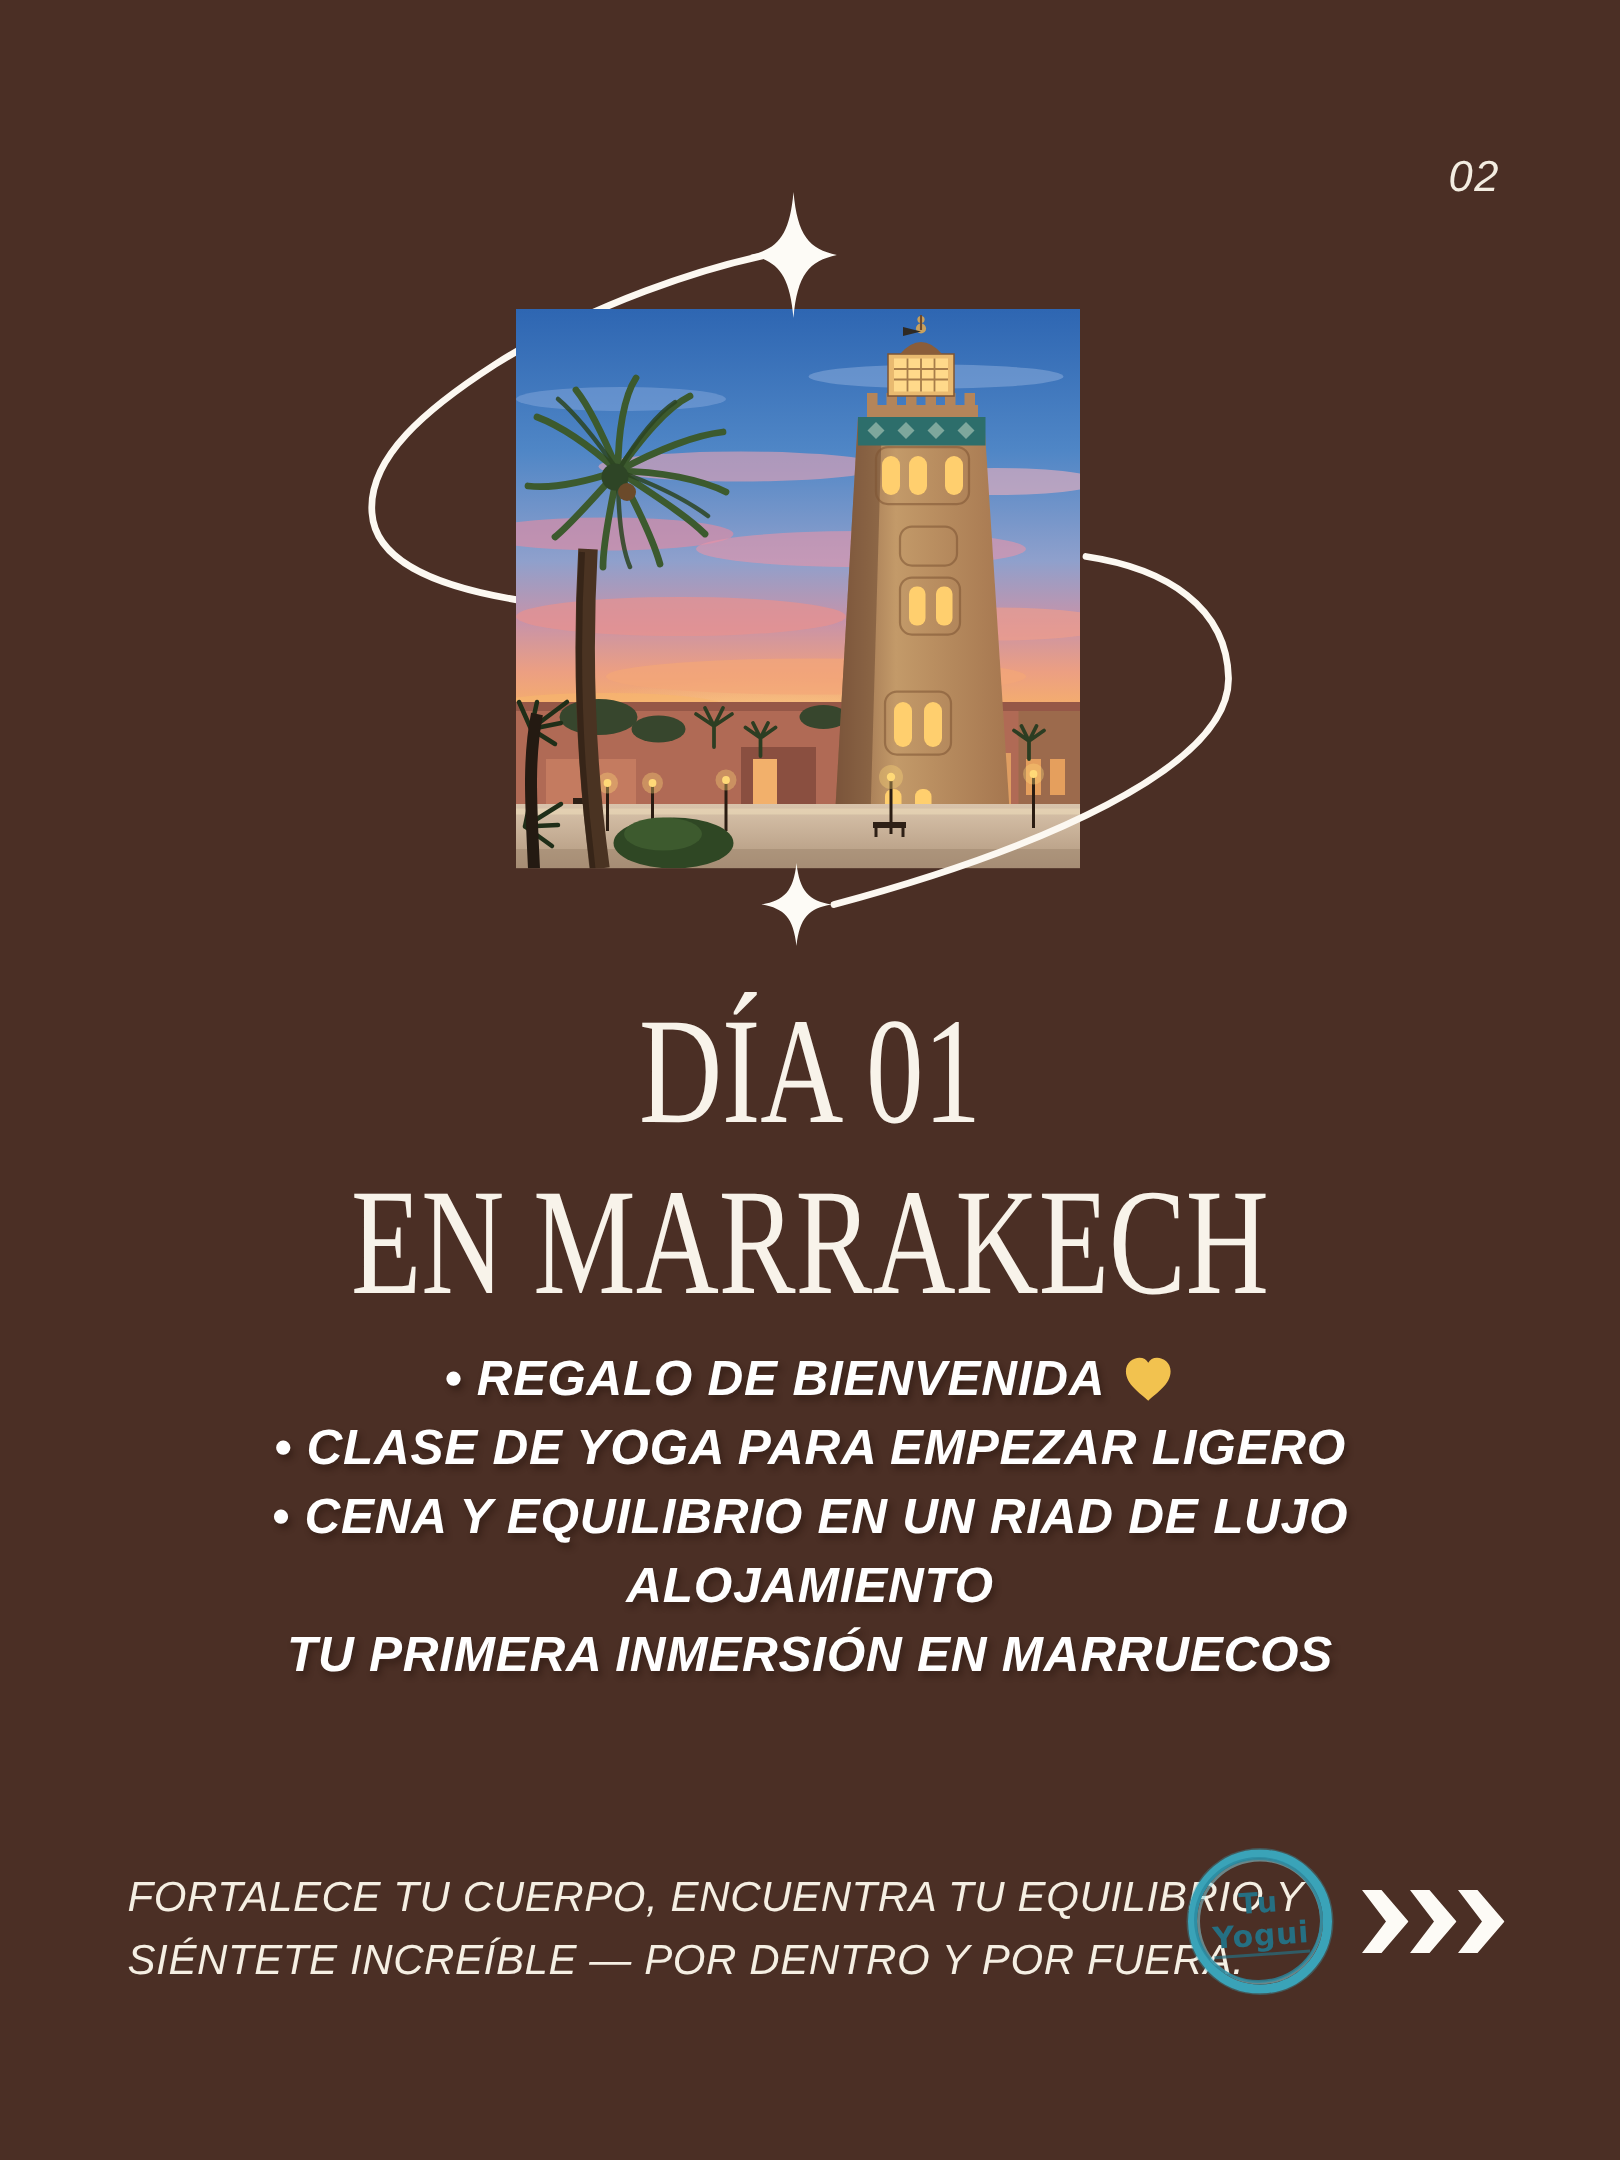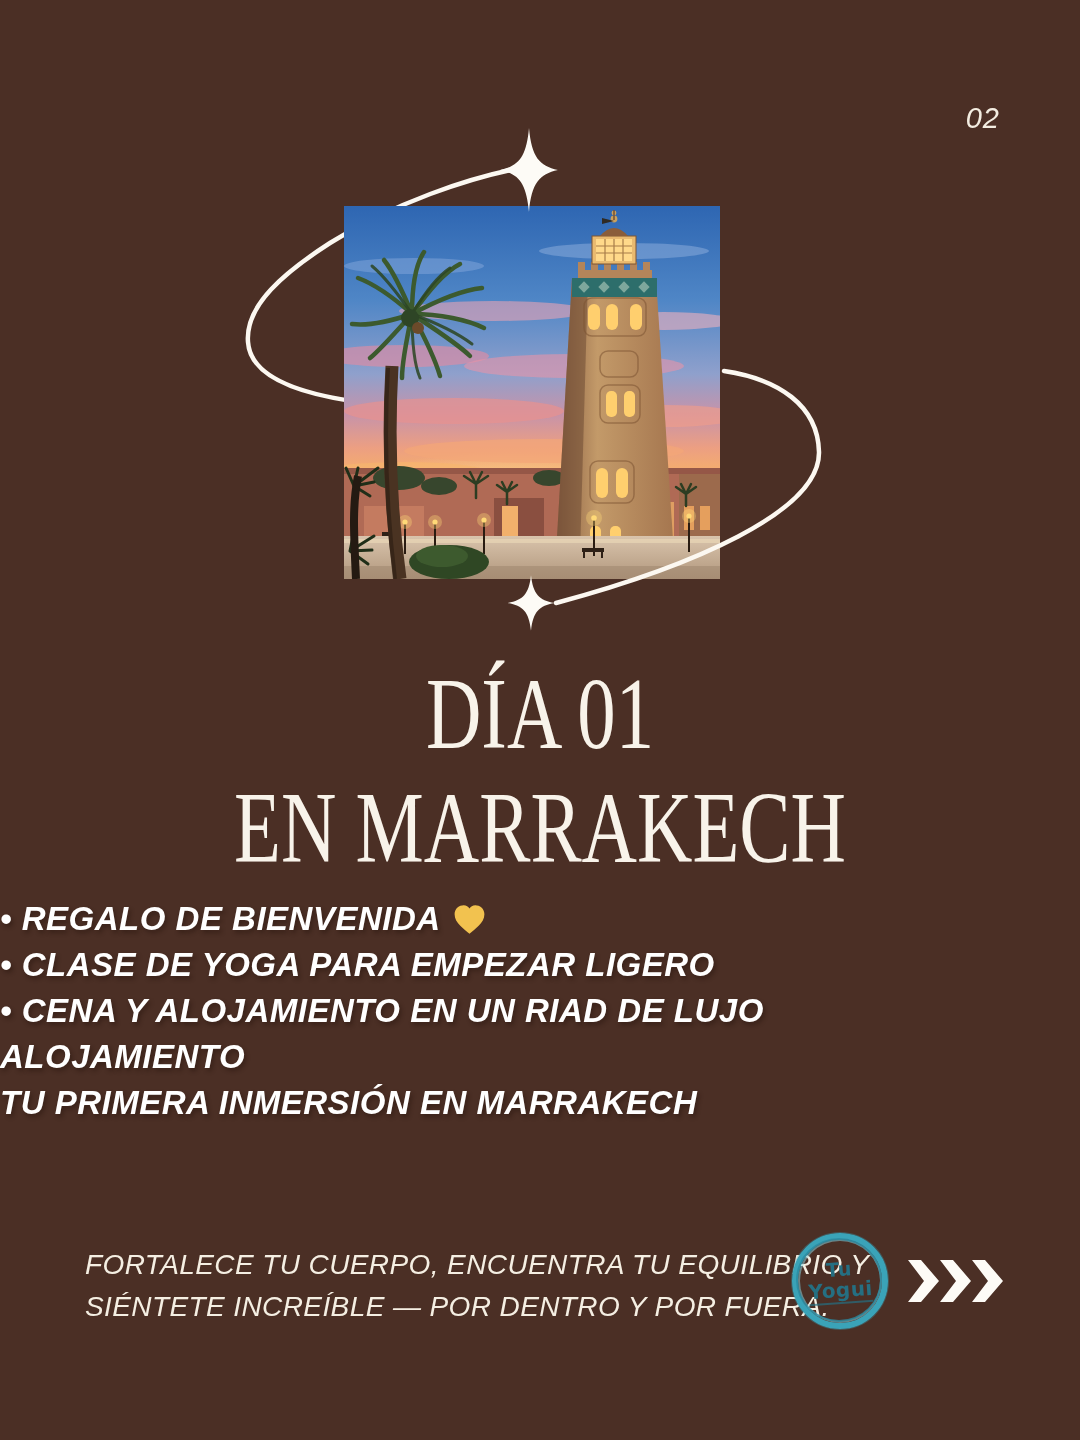--- a/index.html
+++ b/index.html
@@ -41,21 +41,21 @@
     font-size:101px;line-height:101px;font-weight:400;
     color:#f8f3ea;transform:scaleX(0.76);letter-spacing:0px;
     white-space:nowrap;
   }
   .title-line-1{top:664px;}
   .title-line-2{top:778px;}
 
   
   .itinerary{
     position:absolute;left:0;top:896px;width:1080px;z-index:5;
-    color:#ffffff;
+    text-align:center;color:#ffffff;
     font-size:33px;line-height:46px;font-weight:bold;font-style:italic;
     letter-spacing:0.5px;
     text-shadow:2px 3px 4px rgba(35,18,10,0.45);
   }
   .it-line{white-space:nowrap;}
   .heart{display:inline-block;width:37px;height:33px;margin-left:10px;vertical-align:-6px;}
 
   
   .tagline{
     position:absolute;left:85px;top:1244px;width:680px;z-index:5;
@@ -302,23 +302,23 @@
   <div class="title">
     <div class="title-line title-line-1">DÍA 01</div>
     <div class="title-line title-line-2">EN MARRAKECH</div>
   </div>
 
   <div class="itinerary">
     <div class="it-line"><span>• REGALO DE BIENVENIDA</span><svg class="heart" viewBox="0 0 34 31">
           <path d="M17 29 C 12 24 3 19 3 10.5 C 3 5 7.5 2 11.5 2 C 14 2 16 3.2 17 5.2 C 18 3.2 20 2 22.5 2 C 26.5 2 31 5 31 10.5 C 31 19 22 24 17 29 Z" fill="#f2c24f"></path>
         </svg></div>
     <div class="it-line">• CLASE DE YOGA PARA EMPEZAR LIGERO</div>
-    <div class="it-line">• CENA Y ALOJAMIENTO EN UN RIAD DE LUJO</div>
+    <div class="it-line">• CENA Y EQUILIBRIO EN UN RIAD DE LUJO</div>
     <div class="it-line">ALOJAMIENTO</div>
-    <div class="it-line">TU PRIMERA INMERSIÓN EN MARRAKECH</div>
+    <div class="it-line">TU PRIMERA INMERSIÓN EN MARRUECOS</div>
   </div>
 
   <div class="tagline">
     <div class="tagline-line">FORTALECE TU CUERPO, ENCUENTRA TU EQUILIBRIO Y</div>
     <div class="tagline-line">SIÉNTETE INCREÍBLE — POR DENTRO Y POR FUERA.</div>
   </div>
 
   <div class="logo">
     <div class="logo-ring"></div>
     <div class="logo-ring2"></div>

